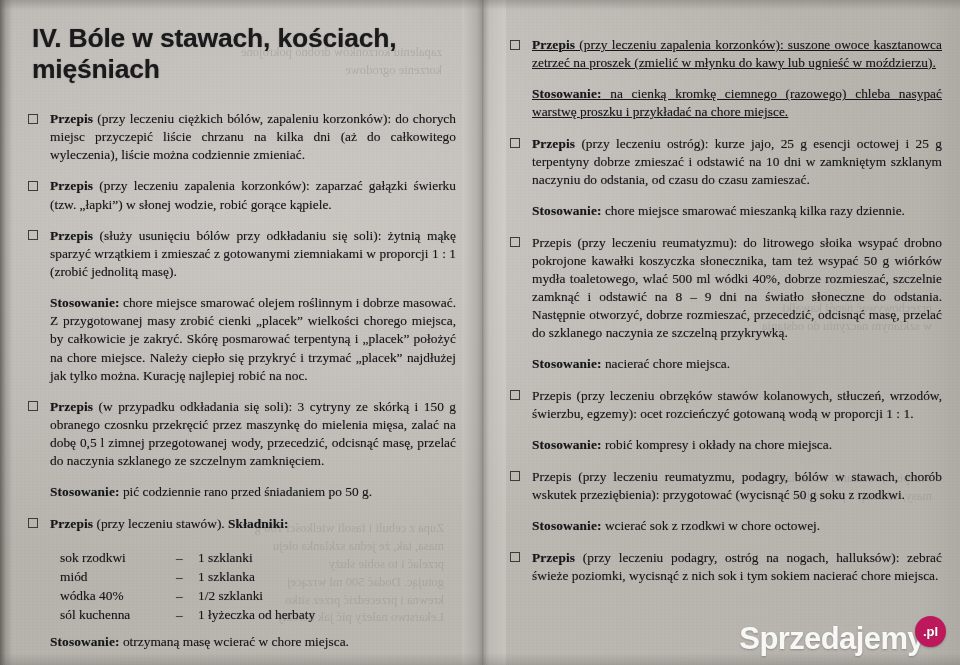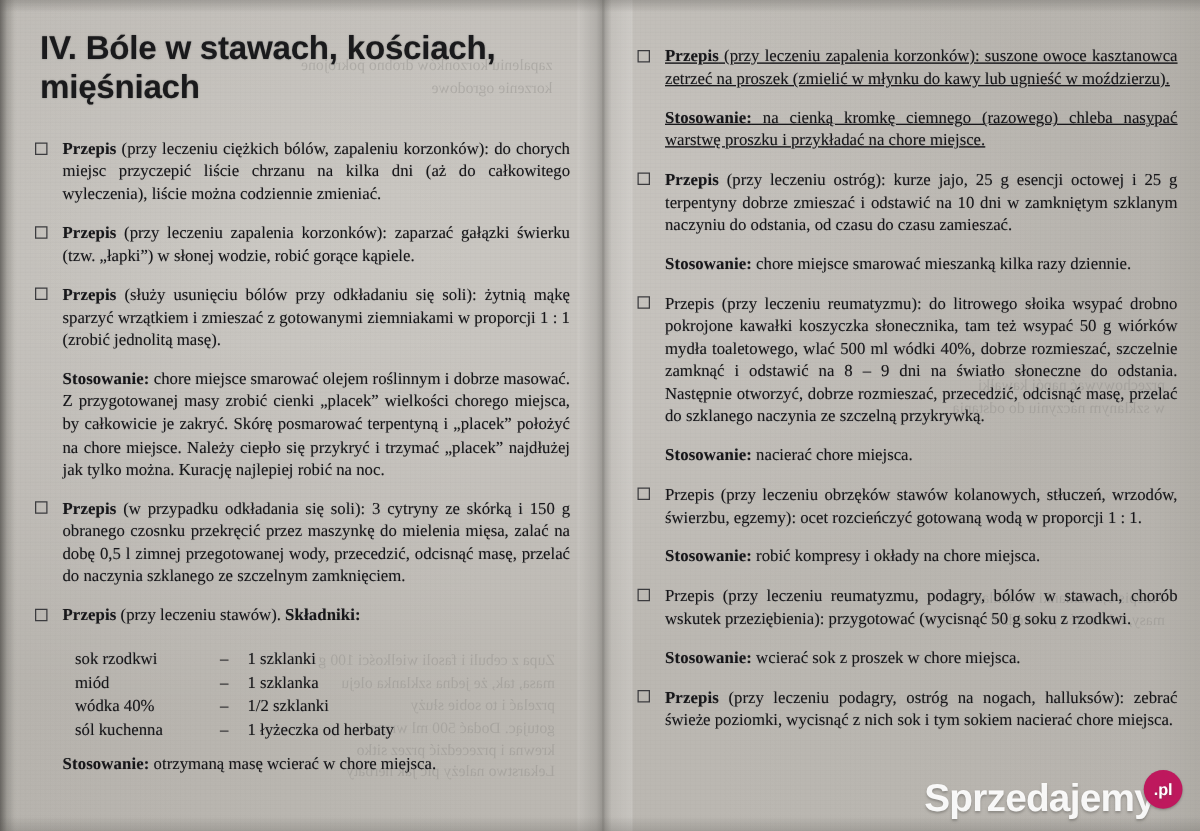--- a/index.html
+++ b/index.html
@@ -248,20 +248,23 @@
         <span class="box"></span><span class="lbl">Przepis</span><span> (służy usunięciu bólów przy odkładaniu się soli): żytnią mąkę sparzyć wrzątkiem i zmieszać z gotowanymi ziemniakami w proporcji 1 : 1 (zrobić jednolitą masę).</span>
       </p>
       <p class="usage">
         <span class="lbl">Stosowanie:</span><span> chore miejsce smarować olejem roślinnym i dobrze masować. Z przygotowanej masy zrobić cienki „placek” wielkości chorego miejsca, by całkowicie je zakryć. Skórę posmarować terpentyną i „placek” położyć na chore miejsce. Należy ciepło się przykryć i trzymać „placek” najdłużej jak tylko można. Kurację najlepiej robić na noc.</span>
       </p>
     </div>
 
     <div class="entry">
       <p class="recipe">
         <span class="box"></span><span class="lbl">Przepis</span><span> (w przypadku odkładania się soli): 3 cytryny ze skórką i 150 g obranego czosnku przekręcić przez maszynkę do mielenia mięsa, zalać na dobę 0,5 l zimnej przegotowanej wody, przecedzić, odcisnąć masę, przelać do naczynia szklanego ze szczelnym zamknięciem.</span>
+      </p>
+      <p class="usage">
+        <span class="lbl">Stosowanie:</span><span> pić codziennie rano przed śniadaniem po 50 g.</span>
       </p>
     </div>
 
     <div class="entry">
       <p class="recipe">
         <span class="box"></span><span class="lbl">Przepis</span><span> (przy leczeniu stawów). </span><span class="lbl">Składniki:</span>
       </p>
       <div class="ingredients">
         <div class="ing-row">
           <span class="ing-name">sok rzodkwi</span>
@@ -327,21 +330,21 @@
       <p class="usage">
         <span class="lbl">Stosowanie:</span><span> robić kompresy i okłady na chore miejsca.</span>
       </p>
     </div>
 
     <div class="entry">
       <p class="recipe">
         <span class="box"></span><span class="lbl-thin">Przepis</span><span> (przy leczeniu reumatyzmu, podagry, bólów w stawach, chorób wskutek przeziębienia): przygotować (wycisnąć 50 g soku z rzodkwi.</span>
       </p>
       <p class="usage">
-        <span class="lbl">Stosowanie:</span><span> wcierać sok z proszek w chore miejsca.</span>
+        <span class="lbl">Stosowanie:</span><span> wcierać sok z rzodkwi w chore octowej.</span>
       </p>
     </div>
 
     <div class="entry">
       <p class="recipe">
         <span class="box"></span><span class="lbl">Przepis</span><span> (przy leczeniu podagry, ostróg na nogach, halluksów): zebrać świeże poziomki, wycisnąć z nich sok i tym sokiem nacierać chore miejsca.</span>
       </p>
     </div>
 
   </div>

